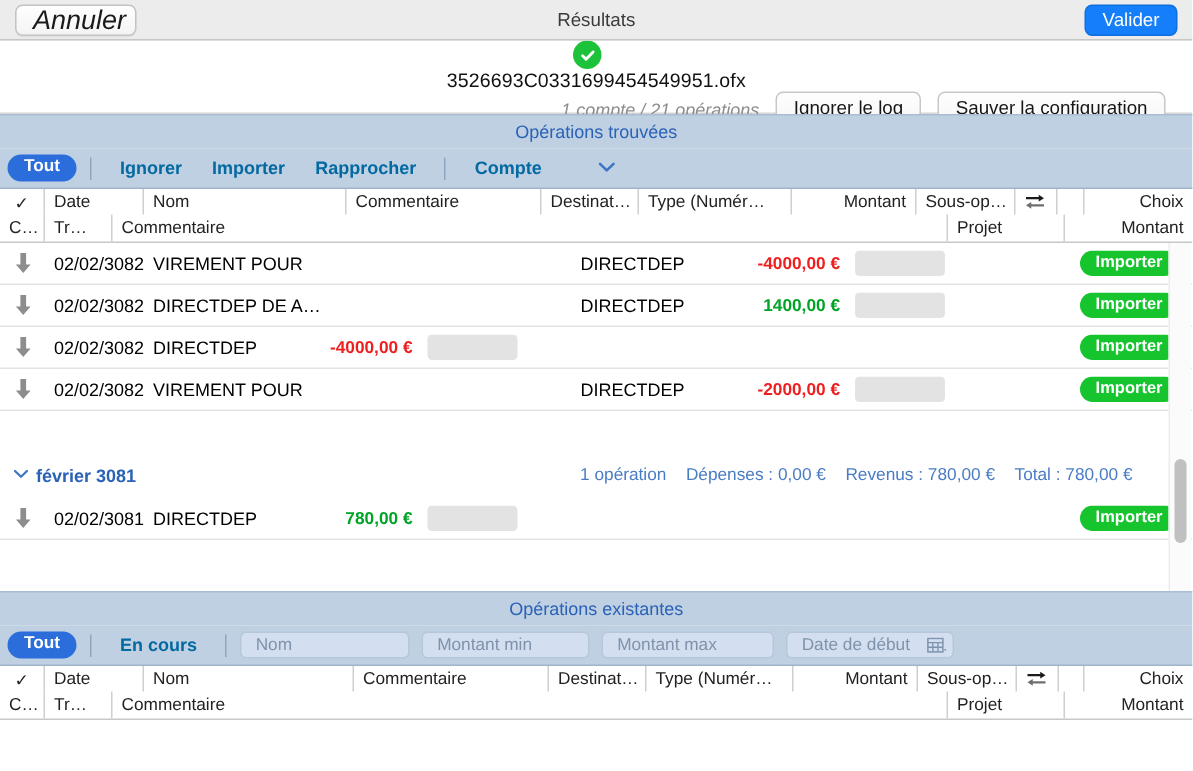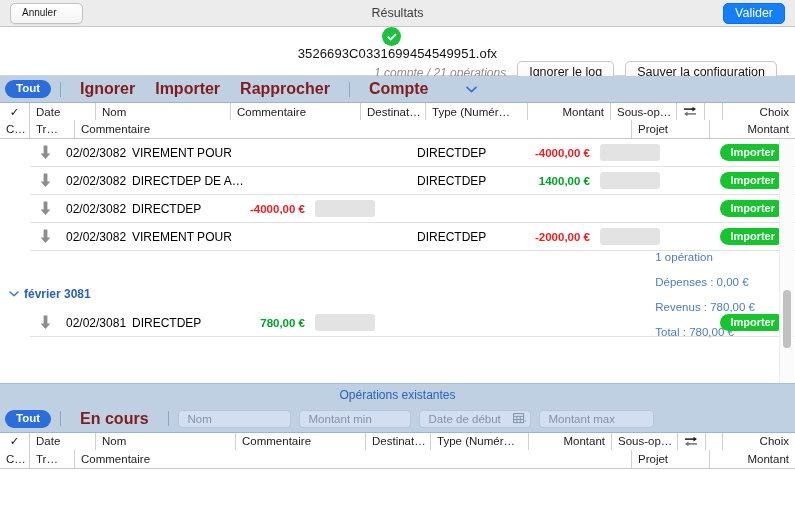--- a/index.html
+++ b/index.html
@@ -32,29 +32,30 @@
     background: #ececec;
     border-bottom: 1px solid #c6c6c6;
     display: flex;
     align-items: center;
     position: relative;
     padding: 0 10px;
     box-sizing: border-box;
   }
   .btn-annuler {
     font-family: "Liberation Sans", sans-serif;
-    font-size: 10px;
+    font-size: 18px;
     color: #1a1a1a;
     background: linear-gradient(#fefefe, #f4f4f4);
     border: 1px solid #c3c3c3;
     border-radius: 5px;
-    padding: 2px 26px 3px 11px;
+    padding: 2px 6px 3px 11px;
     line-height: 14px;
     cursor: default;
     box-shadow: 0 1px 0 rgba(0,0,0,0.04);
+    font-style: italic;
   }
   .titlebar-title {
     position: absolute;
     left: 0;
     right: 0;
     text-align: center;
     font-size: 12.5px;
     color: #3b3b3b;
     pointer-events: none;
   }
@@ -165,23 +166,23 @@
     line-height: 13px;
     cursor: default;
   }
   .tb-sep {
     width: 1px;
     height: 15px;
     background: #8fa6c0;
     margin: 0 9px;
   }
   .tb-item {
-    font-size: 16px;
+    font-size: 12px;
     font-weight: bold;
-    color: #7f1d1d;
+    color: #0369a1;
     cursor: default;
     padding: 0 10px;
     white-space: nowrap;
   }
   .tb-chevron {
     margin-left: 28px;
     color: #3c74c8;
     font-size: 11px;
     cursor: default;
     line-height: 1;
@@ -264,21 +265,20 @@
     overflow: hidden;
     position: relative;
   }
   .row {
     display: flex;
     align-items: center;
     height: 28px;
     border-bottom: 1px solid #e3e3e3;
     box-sizing: border-box;
     font-size: 12px;
-    margin-left: 30px;
   }
   .cell { box-sizing: border-box; padding: 0 6px; white-space: nowrap; overflow: hidden; }
   .c-arrow { width: 30px; display: flex; align-items: center; justify-content: center; padding: 0; }
   .c-arrow svg { display: block; }
   .c-date { width: 66px; }
   .c-nom { width: 285px; }
   .c-type { width: 102px; }
   .c-montant { width: 83px; text-align: right; font-weight: bold; font-size: 11.5px; }
   .c-sousop { width: 72px; padding: 0 4px; display: flex; align-items: center; }
   .sousop-box {
@@ -326,21 +326,20 @@
     color: #2a62b8;
     margin-left: 2px;
   }
   .group-stats {
     margin-left: auto;
     display: flex;
     gap: 13px;
     font-size: 11.5px;
     color: #4a7cc4;
     padding-right: 40px;
-    flex-direction: column;
   }
   .group-gap { height: 28px; background: #ffffff; }
 
   
   .vscroll {
     position: absolute;
     right: 1px;
     top: 0;
     bottom: 0;
     width: 14px;
@@ -378,20 +377,23 @@
         </svg>
     </span>
     <span class="file-name">3526693C0331699454549951.ofx</span>
     <div class="file-meta">
       <span class="ops-count">1 compte / 21 opérations</span>
       <div class="btn-plain">Ignorer le log</div>
       <div class="btn-plain">Sauver la configuration</div>
     </div>
   </div>
 
+  <div class="banner">
+    <span class="banner-title">Opérations trouvées</span>
+  </div>
 
   <div class="toolbar">
     <div class="pill">Tout</div>
     <div class="tb-sep"></div>
     <div class="tb-item">Ignorer</div>
     <div class="tb-item">Importer</div>
     <div class="tb-item">Rapprocher</div>
     <div class="tb-sep"></div>
     <div class="tb-item">Compte</div>
     <div class="tb-chevron">
@@ -552,31 +554,31 @@
     <span class="banner-title">Opérations existantes</span>
   </div>
 
   <div class="filterbar">
     <div class="pill">Tout</div>
     <div class="tb-sep"></div>
     <div class="tb-item">En cours</div>
     <div class="tb-sep"></div>
     <div class="filter-input fi-nom">Nom</div>
     <div class="filter-input fi-min">Montant min</div>
+    <div class="filter-input fi-max">Montant max</div>
     <div class="filter-input fi-date">
       <span>Date de début</span>
       <span class="cal-icon">
         <svg width="13" height="11" viewBox="0 0 13 11">
           <rect x="0.6" y="0.6" width="10" height="9" fill="none" stroke="#7f92ac" stroke-width="1"></rect>
           <path d="M0.6 3.4 H10.6 M3.9 3.4 V9.6 M7.3 3.4 V9.6 M0.6 6.5 H10.6" stroke="#7f92ac" stroke-width="0.9"></path>
           <path d="M11.3 7.6 L12.9 7.6 L12.1 9.2 Z" fill="#7f92ac"></path>
         </svg>
       </span>
     </div>
-    <div class="filter-input fi-max">Montant max</div>
   </div>
 
   <div class="thead">
     <div class="thead-row r1">
       <div class="th center" style="width:30px">✓</div>
       <div class="th" style="width:66px">Date</div>
       <div class="th" style="width:140px">Nom</div>
       <div class="th" style="width:130px">Commentaire</div>
       <div class="th" style="width:65px">Destinat…</div>
       <div class="th" style="width:98px">Type (Numér…</div>

